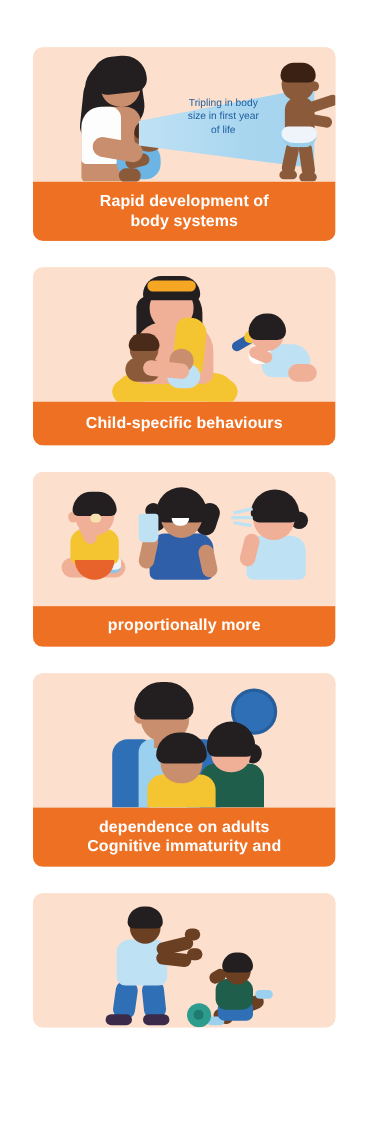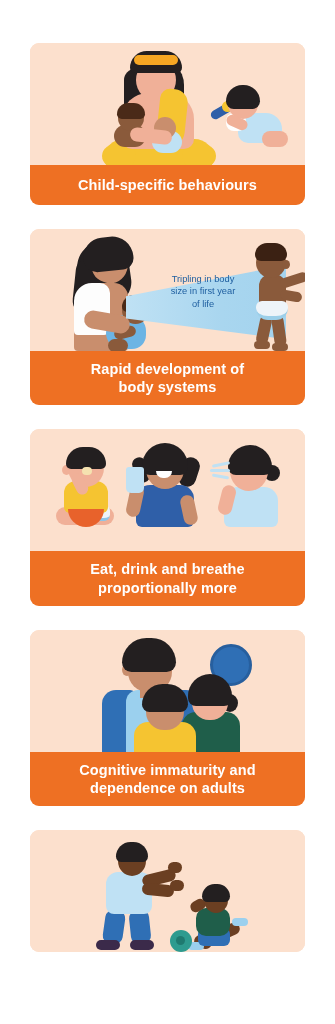--- a/index.html
+++ b/index.html
@@ -196,20 +196,60 @@
   .p-ball { left: 140px; top: 100px; width: 22px; height: 22px; background:#2e9b8f; border-radius:50%; }
   .p-ball-p { left: 146px; top: 106px; width: 9px; height: 9px; background:#1f7a70; border-radius:50%; }
 </style>
 </head>
 <body>
 
 <div class="infographic">
 
   <div class="card">
     <div class="card-art">
+      <div class="sh m1-hair-back"></div>
+      <div class="sh m1-hair-tail"></div>
+      <div class="sh m1-head"></div>
+      <div class="sh m1-hair-top"></div>
+      <div class="sh m1-torso"></div>
+      <div class="sh m1-top"></div>
+      <div class="sh b1-body"></div>
+      <div class="sh b1-head"></div>
+      <div class="sh b1-hair"></div>
+      <div class="sh b1-arm"></div>
+      <div class="sh b1-leg"></div>
+      <div class="sh m1-arm"></div>
+
+      <div class="wedge"></div>
+      <div class="wedge-text">
+        <div>Tripling in body</div>
+        <div>size in first year</div>
+        <div>of life</div>
+      </div>
+
+      <div class="sh t1-leg-a"></div>
+      <div class="sh t1-leg-b"></div>
+      <div class="sh t1-foot-a"></div>
+      <div class="sh t1-foot-b"></div>
+      <div class="sh t1-torso"></div>
+      <div class="sh t1-nappy"></div>
+      <div class="sh t1-arm-u"></div>
+      <div class="sh t1-arm-l"></div>
+      <div class="sh t1-head"></div>
+      <div class="sh t1-hair"></div>
+      <div class="sh t1-ear"></div>
+    </div>
+    <div class="card-caption two-line">
+      <div>Rapid development of</div>
+      <div>body systems</div>
+    </div>
+  </div>
+
+  <div class="card">
+    <div class="card-art">
       <div class="sh m2-legs"></div>
       <div class="sh m2-knee-l"></div>
       <div class="sh m2-knee-r"></div>
       <div class="sh m2-hair-back"></div>
       <div class="sh m2-hair-side"></div>
       <div class="sh m2-torso"></div>
       <div class="sh m2-head"></div>
       <div class="sh m2-hair-top"></div>
       <div class="sh m2-band"></div>
       <div class="sh m2-drape"></div>
@@ -229,60 +269,20 @@
       <div class="sh cb-hair"></div>
       <div class="sh cb-arm"></div>
     </div>
     <div class="card-caption">
       <div>Child-specific behaviours</div>
     </div>
   </div>
 
   <div class="card">
     <div class="card-art">
-      <div class="sh m1-hair-back"></div>
-      <div class="sh m1-hair-tail"></div>
-      <div class="sh m1-head"></div>
-      <div class="sh m1-hair-top"></div>
-      <div class="sh m1-torso"></div>
-      <div class="sh m1-top"></div>
-      <div class="sh b1-body"></div>
-      <div class="sh b1-head"></div>
-      <div class="sh b1-hair"></div>
-      <div class="sh b1-arm"></div>
-      <div class="sh b1-leg"></div>
-      <div class="sh m1-arm"></div>
-
-      <div class="wedge"></div>
-      <div class="wedge-text">
-        <div>Tripling in body</div>
-        <div>size in first year</div>
-        <div>of life</div>
-      </div>
-
-      <div class="sh t1-leg-a"></div>
-      <div class="sh t1-leg-b"></div>
-      <div class="sh t1-foot-a"></div>
-      <div class="sh t1-foot-b"></div>
-      <div class="sh t1-torso"></div>
-      <div class="sh t1-nappy"></div>
-      <div class="sh t1-arm-u"></div>
-      <div class="sh t1-arm-l"></div>
-      <div class="sh t1-head"></div>
-      <div class="sh t1-hair"></div>
-      <div class="sh t1-ear"></div>
-    </div>
-    <div class="card-caption two-line">
-      <div>Rapid development of</div>
-      <div>body systems</div>
-    </div>
-  </div>
-
-  <div class="card">
-    <div class="card-art">
       <div class="sh k-eat-legs"></div>
       <div class="sh k-eat-nappy"></div>
       <div class="sh k-eat-shirt"></div>
       <div class="sh k-eat-head"></div>
       <div class="sh k-eat-ear"></div>
       <div class="sh k-eat-hair"></div>
       <div class="sh k-eat-arm"></div>
       <div class="sh k-eat-spoon"></div>
       <div class="sh k-eat-food"></div>
       <div class="sh k-eat-bowl"></div>
@@ -300,21 +300,20 @@
       <div class="sh k-br-shirt"></div>
       <div class="sh k-br-arm"></div>
       <div class="sh k-br-bun"></div>
       <div class="sh k-br-head"></div>
       <div class="sh k-br-hair"></div>
       <div class="sh puff1"></div>
       <div class="sh puff2"></div>
       <div class="sh puff3"></div>
     </div>
     <div class="card-caption two-line">
-      <div>Eat, drink and breathe</div>
       <div>proportionally more</div>
     </div>
   </div>
 
   <div class="card">
     <div class="card-art">
       <div class="sh f-clock-face">
         
         
       </div>
@@ -327,22 +326,22 @@
       <div class="sh f-dad-hair"></div>
       <div class="sh f-mum-shirt"></div>
       <div class="sh f-mum-bun"></div>
       <div class="sh f-mum-head"></div>
       <div class="sh f-mum-hair"></div>
       <div class="sh f-kid-shirt"></div>
       <div class="sh f-kid-head"></div>
       <div class="sh f-kid-hair"></div>
     </div>
     <div class="card-caption two-line">
+      <div>dependence on adults</div>
       <div>Cognitive immaturity and</div>
-      <div>dependence on adults</div>
     </div>
   </div>
 
   <div class="card">
     <div class="card-art">
       <div class="sh p-ad-leg-a"></div>
       <div class="sh p-ad-leg-b"></div>
       <div class="sh p-ad-shoe-a"></div>
       <div class="sh p-ad-shoe-b"></div>
       <div class="sh p-ad-shirt"></div>

